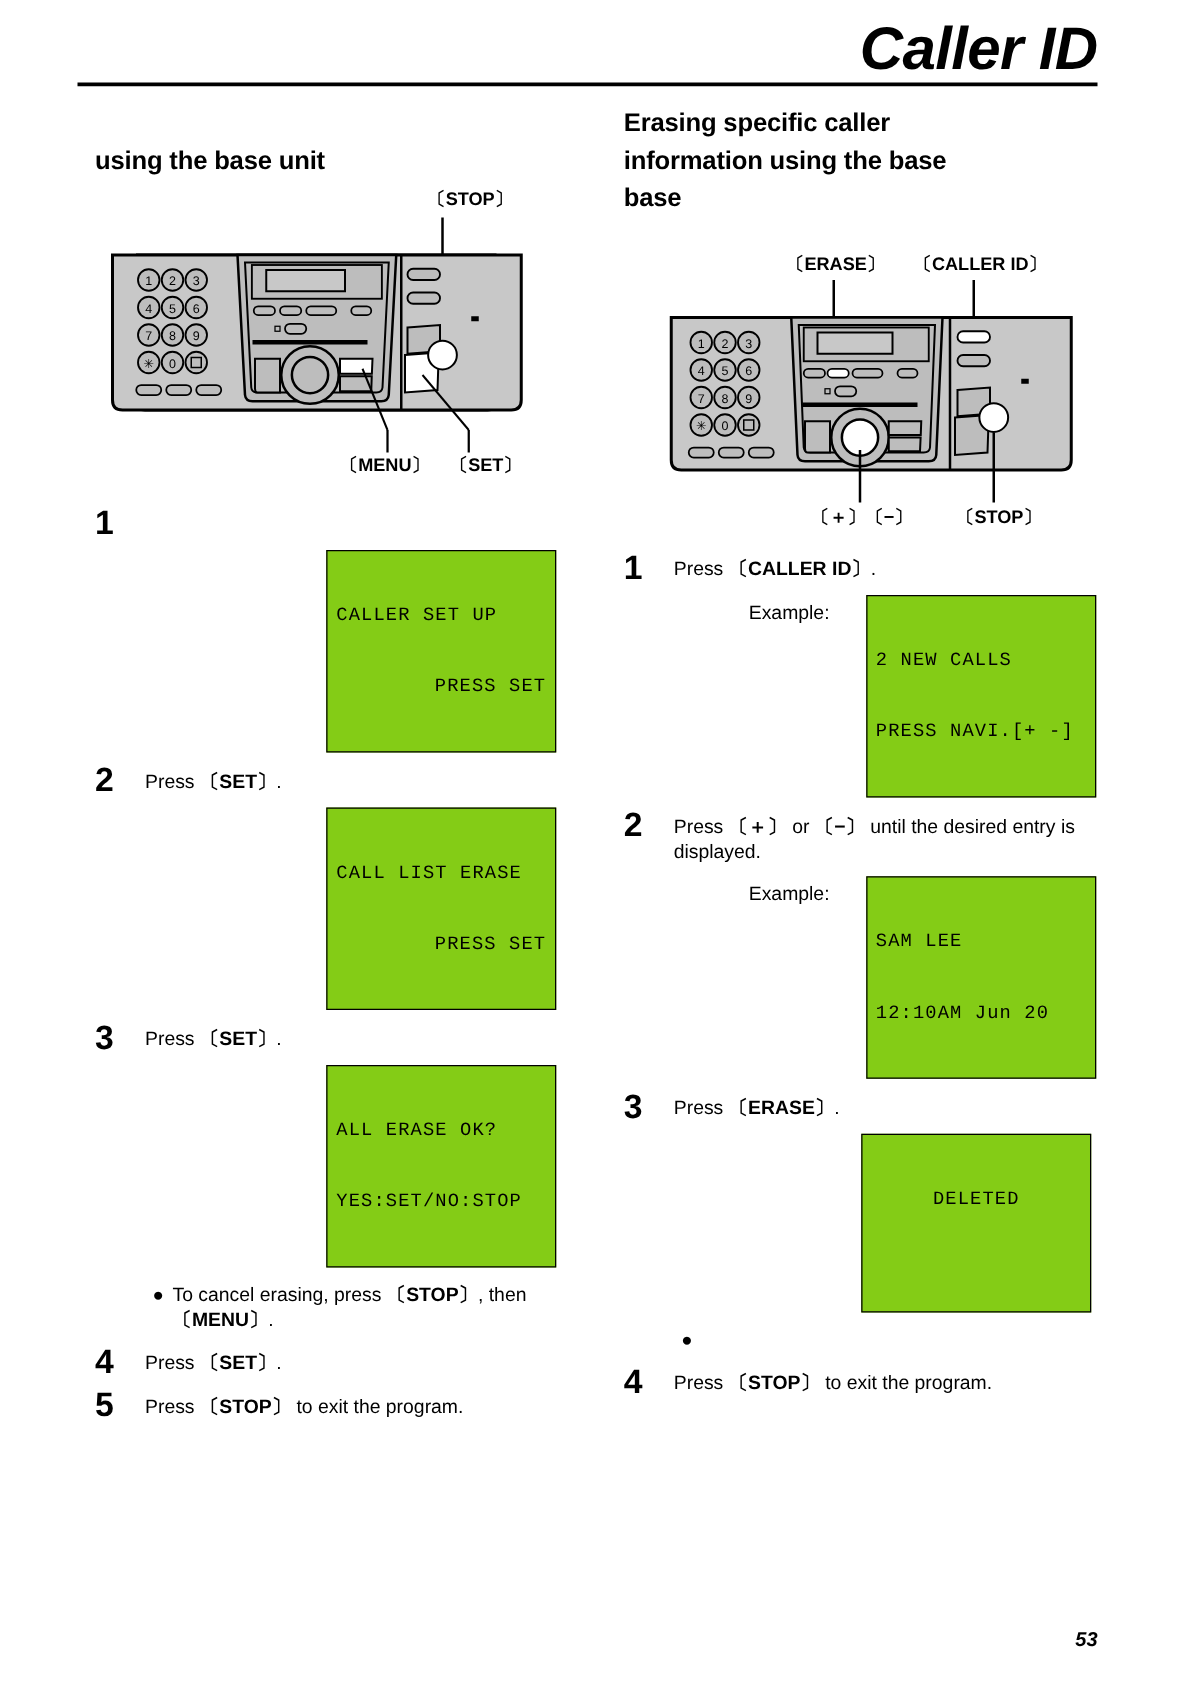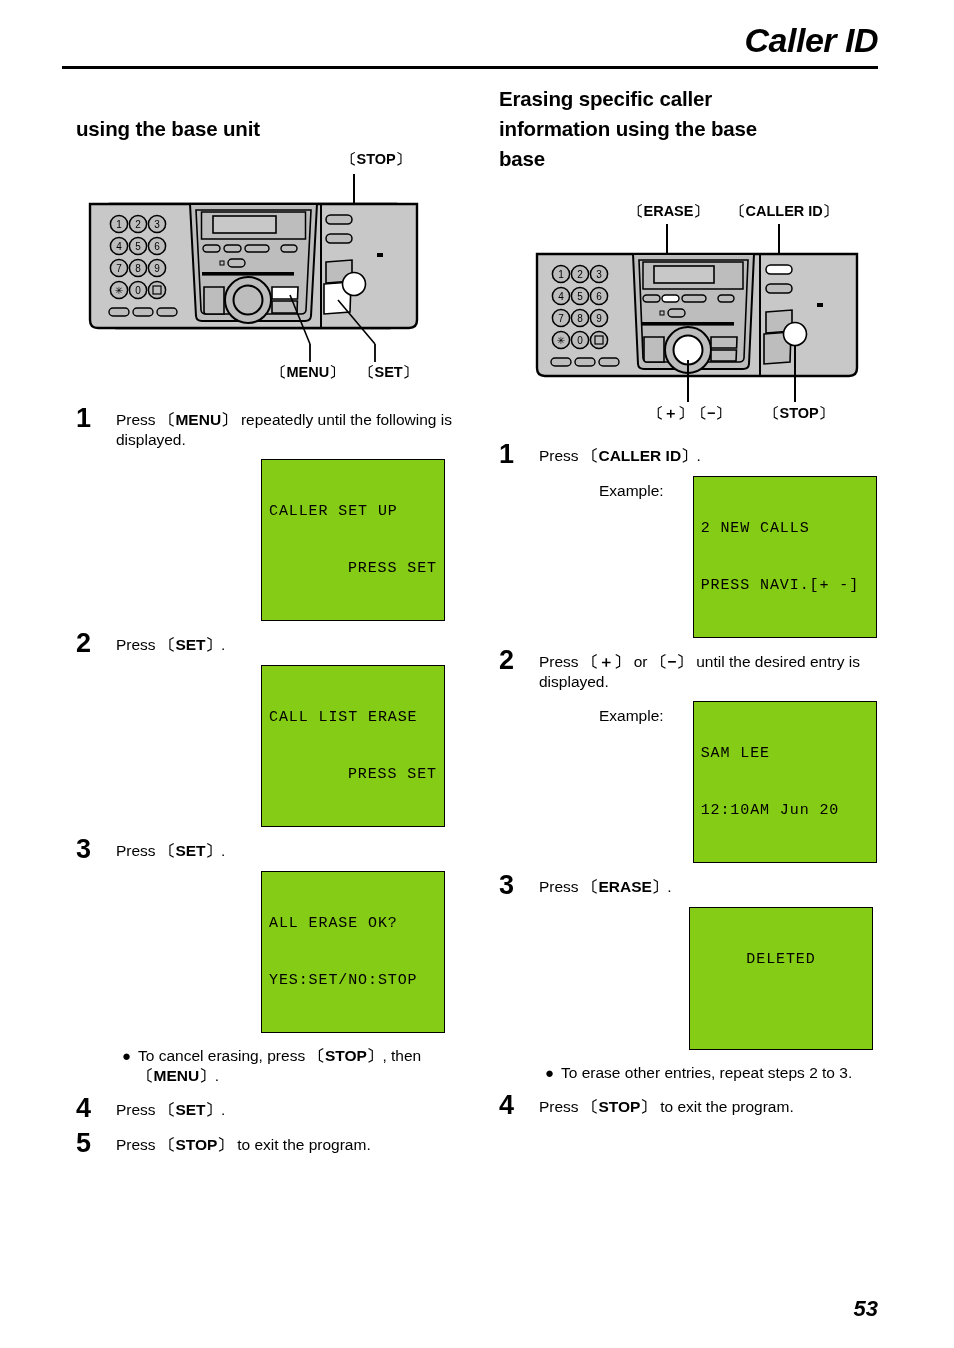--- a/index.html
+++ b/index.html
@@ -19,21 +19,21 @@
   
   .page-header {
     position: absolute;
     left: 62px; top: 18px;
     width: 816px;
     height: 52px;
   }
   .header-title {
     position: absolute;
     right: 0; top: 0;
-    font-size: 34px;
+    font-size: 48px;
     font-weight: bold;
     font-style: italic;
     letter-spacing: -0.5px;
     line-height: 44px;
     white-space: nowrap;
   }
   .header-rule {
     position: absolute;
     left: 0; top: 48px;
     width: 816px;
@@ -145,21 +145,21 @@
     min-height: 46px;
   }
   .lcd .ralign { display: block; text-align: right; }
   .lcd .calign { display: block; text-align: center; }
   .lcd .blank  { display: block; }
 
   
   .page-number {
     position: absolute;
     right: 76px; bottom: 26px;
-    font-size: 22px;
+    font-size: 16px;
     font-weight: bold;
     font-style: italic;
   }
 </style>
 </head>
 <body>
 
 <div class="page-header">
   <div class="header-title">Caller ID</div>
   <div class="header-rule"></div>
@@ -258,21 +258,20 @@
       <line x1="262" y1="150" x2="299" y2="194" stroke="#000" stroke-width="1.6"></line>
       <line x1="299" y1="194" x2="299" y2="212" stroke="#000" stroke-width="1.8"></line>
     </svg>
 
     <div class="callout-label" style="left:196px; top:213px;">〔MENU〕</div>
     <div class="callout-label" style="left:284px; top:213px;">〔SET〕</div>
   </div>
 
   <div class="step">
     <div class="step-num">1</div>
-    <div class="step-body"><span>Press </span><b>〔MENU〕</b><span> repeatedly until the following is displayed.</span></div>
   </div>
   <div class="lcd-row indent-left">
     <div class="lcd">
       <span class="blank">CALLER SET UP</span>
       <span class="ralign">PRESS SET</span>
     </div>
   </div>
 
   <div class="step">
     <div class="step-num">2</div>
@@ -437,21 +436,20 @@
   </div>
   <div class="lcd-row indent-right" style="padding-left:190px;">
     <div class="lcd">
       <span class="calign">DELETED</span>
       <span class="blank"></span>
     </div>
   </div>
 
   <div class="note">
     <span class="dot">●</span>
-    <span class="note-text">To erase other entries, repeat steps 2 to 3.</span>
   </div>
 
   <div class="step">
     <div class="step-num">4</div>
     <div class="step-body"><span>Press </span><b>〔STOP〕</b><span> to exit the program.</span></div>
   </div>
 
 </div>
 
 <div class="page-number">53</div>

